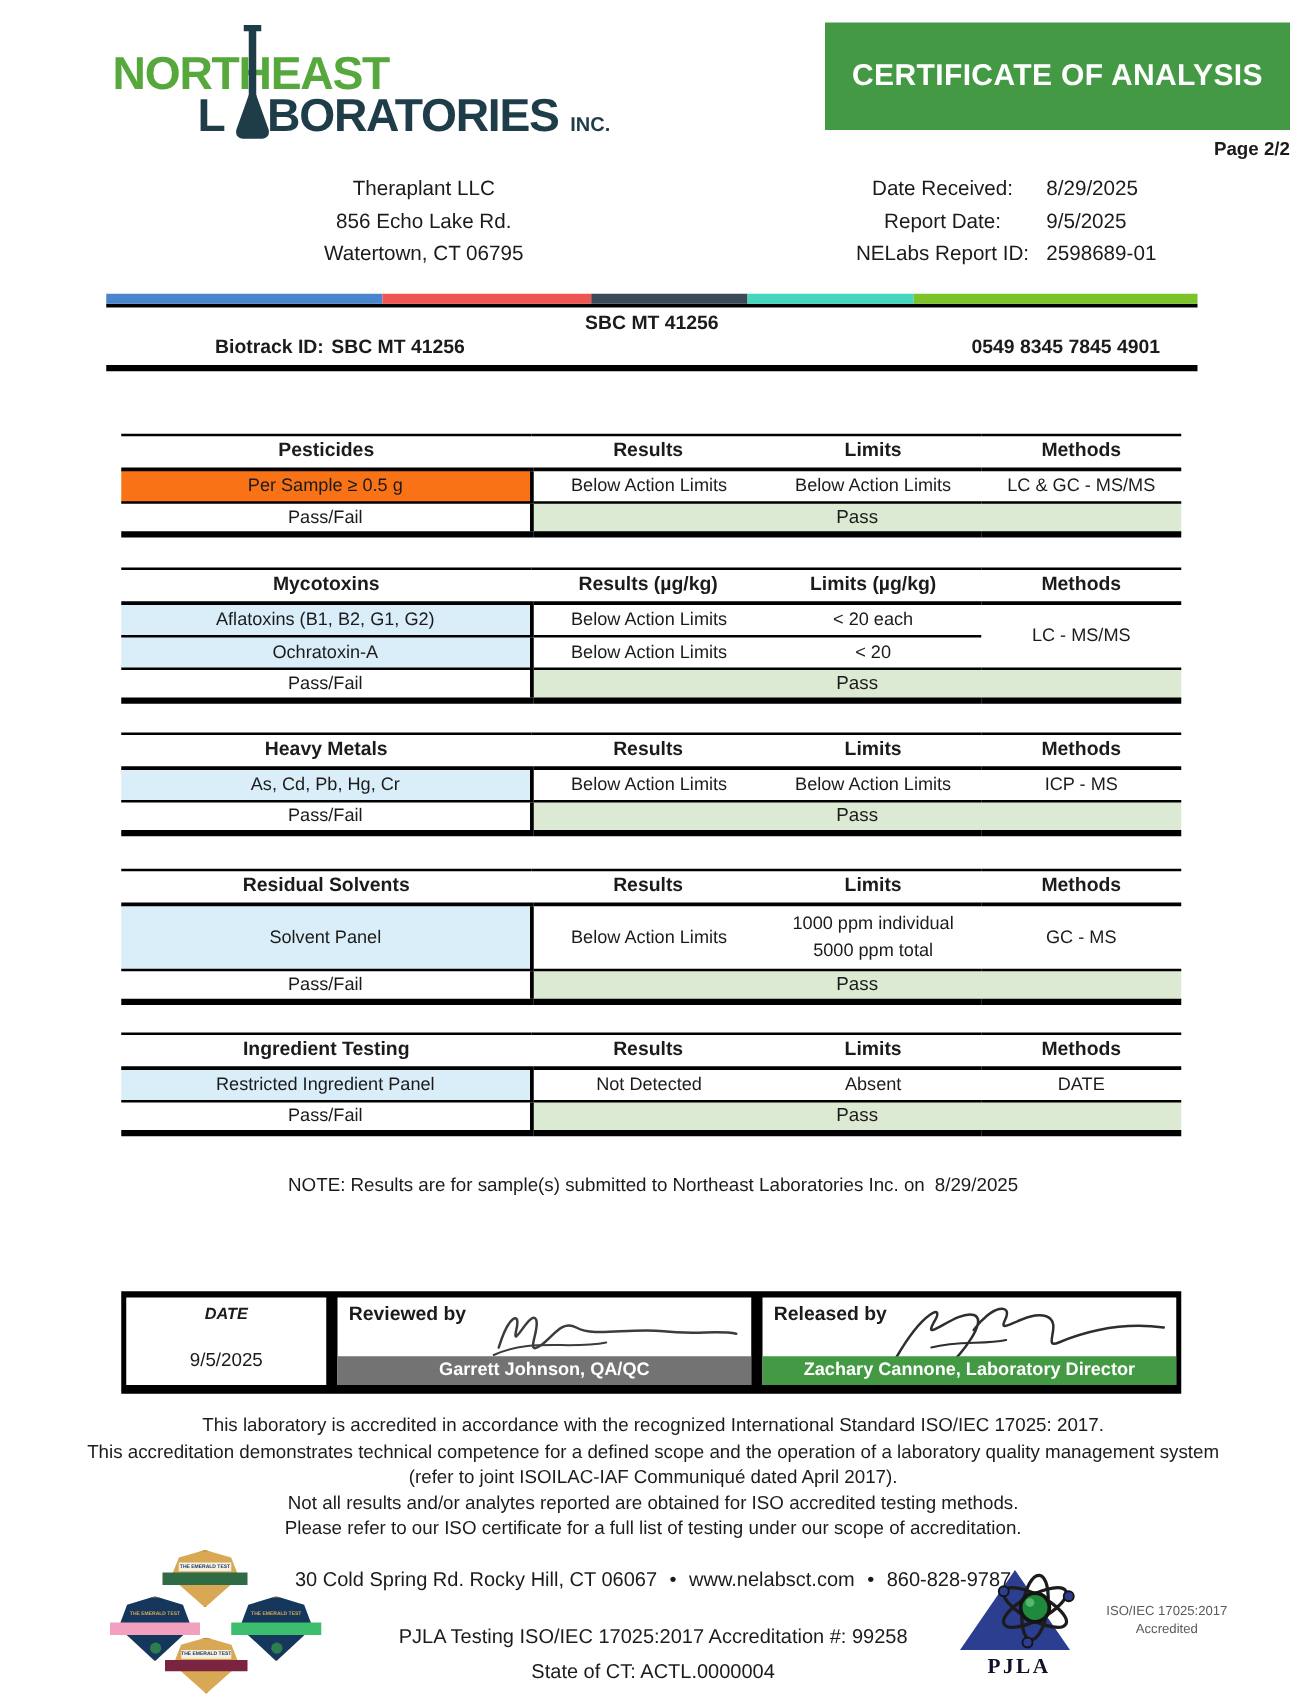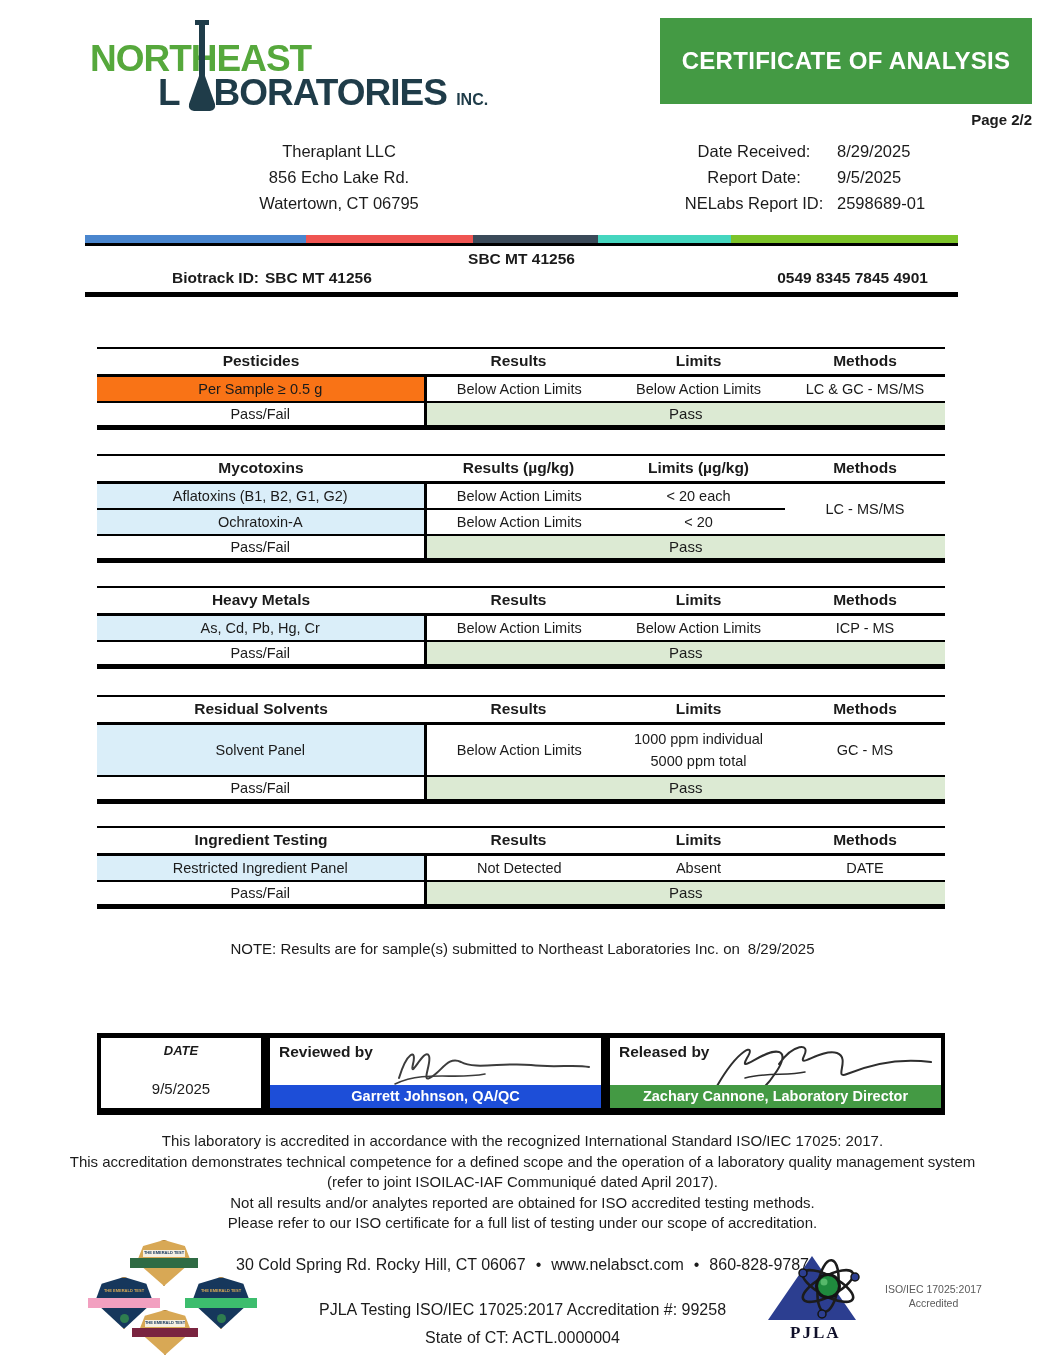--- a/index.html
+++ b/index.html
@@ -363,21 +363,21 @@
     <div class="s-cell s-date">
       <div class="s-date-hd">DATE</div>
       <div class="s-date-val">9/5/2025</div>
     </div>
     <div class="s-cell s-rev">
       <div class="s-label">Reviewed by</div>
       <svg class="sig sig-rev" width="210" height="52" viewBox="0 0 210 52">
         <path d="M14,38 C22,12 32,8 28,24 C24,42 40,6 44,16 C47,24 34,46 48,36 C58,29 64,16 76,22 C90,30 118,22 146,25 C170,28 190,24 204,27" fill="none" stroke="#3c3c3c" stroke-width="2" stroke-linecap="round"></path>
         <path d="M10,44 C40,30 70,40 100,34" fill="none" stroke="#3c3c3c" stroke-width="1.6" stroke-linecap="round"></path>
       </svg>
-      <div class="s-name" style="background: #1d4ed8;">Garrett Johnson, QA/QC</div>
+      <div class="s-name" style="background: #737373;">Garrett Johnson, QA/QC</div>
     </div>
     <div class="s-cell s-rel">
       <div class="s-label">Released by</div>
       <svg class="sig sig-rel" width="250" height="62" viewBox="0 0 250 62">
         <path d="M30,52 C52,14 70,8 60,24 C50,42 78,14 92,18 C104,22 82,50 70,60 M92,30 C106,10 124,8 117,22 C110,36 134,14 150,19 C164,24 146,46 160,40 C184,30 214,24 244,28" fill="none" stroke="#2e2e2e" stroke-width="2" stroke-linecap="round"></path>
         <path d="M58,44 C80,38 100,42 118,38" fill="none" stroke="#2e2e2e" stroke-width="1.5" stroke-linecap="round"></path>
       </svg>
       <div class="s-name" style="background: rgb(68, 154, 68);">Zachary Cannone, Laboratory Director</div>
     </div>
   </div>

